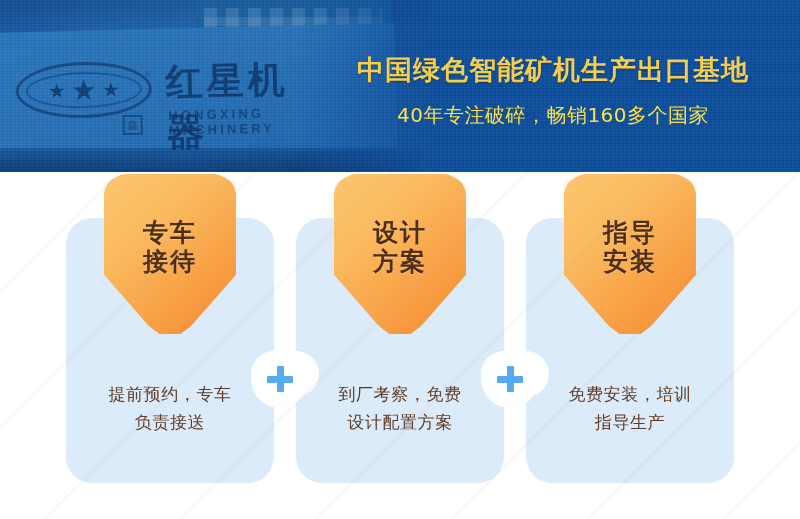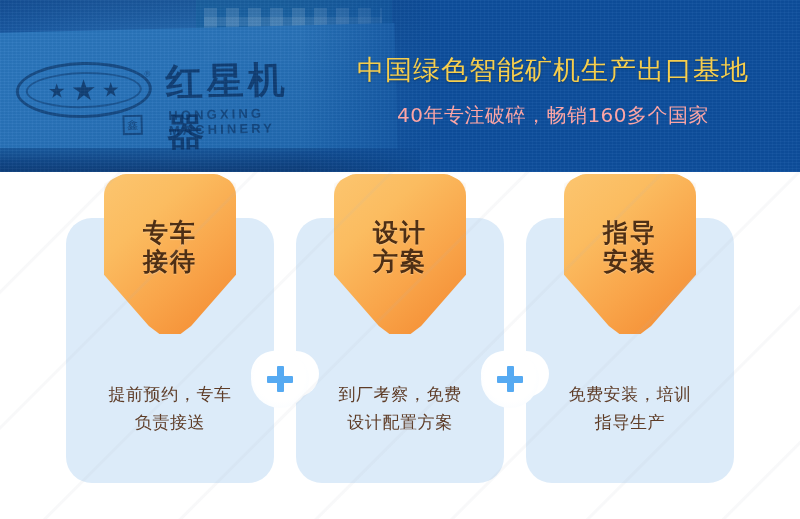--- a/index.html
+++ b/index.html
@@ -101,27 +101,27 @@
     font-family:"DejaVu Sans","Liberation Sans",sans-serif;
   }
   .logo-en{
     position:absolute; left:154px; top:50px; font-size:13px; font-weight:700;
     letter-spacing:3.1px; color:rgba(8,46,96,.62);
   }
 
   
   .hdr-title{
     position:absolute; right:22px; top:52px; width:450px; text-align:center;
-    font-size:27px; font-weight:400; letter-spacing:1px; color:#f6ce4d;
+    font-size:27px; font-weight:700; letter-spacing:1px; color:#f6ce4d;
     font-family:"DejaVu Sans","Liberation Sans",sans-serif;
     text-shadow:0 1px 2px rgba(0,0,0,.28);
   }
   .hdr-sub{
     position:absolute; right:22px; top:102px; width:450px; text-align:center;
-    font-size:20px; color:#fca5a5; letter-spacing:.5px;
+    font-size:20px; color:#fde047; letter-spacing:.5px;
     font-family:"DejaVu Sans","Liberation Sans",sans-serif;
   }
 
   
   #cards{ position:absolute; left:0; top:172px; width:800px; height:347px; z-index:4; }
   .card{
     position:absolute; top:46px; width:208px; height:265px;
     background:#dcebf9; border-radius:26px;
   }
   .card.c1{ left:66px; }

